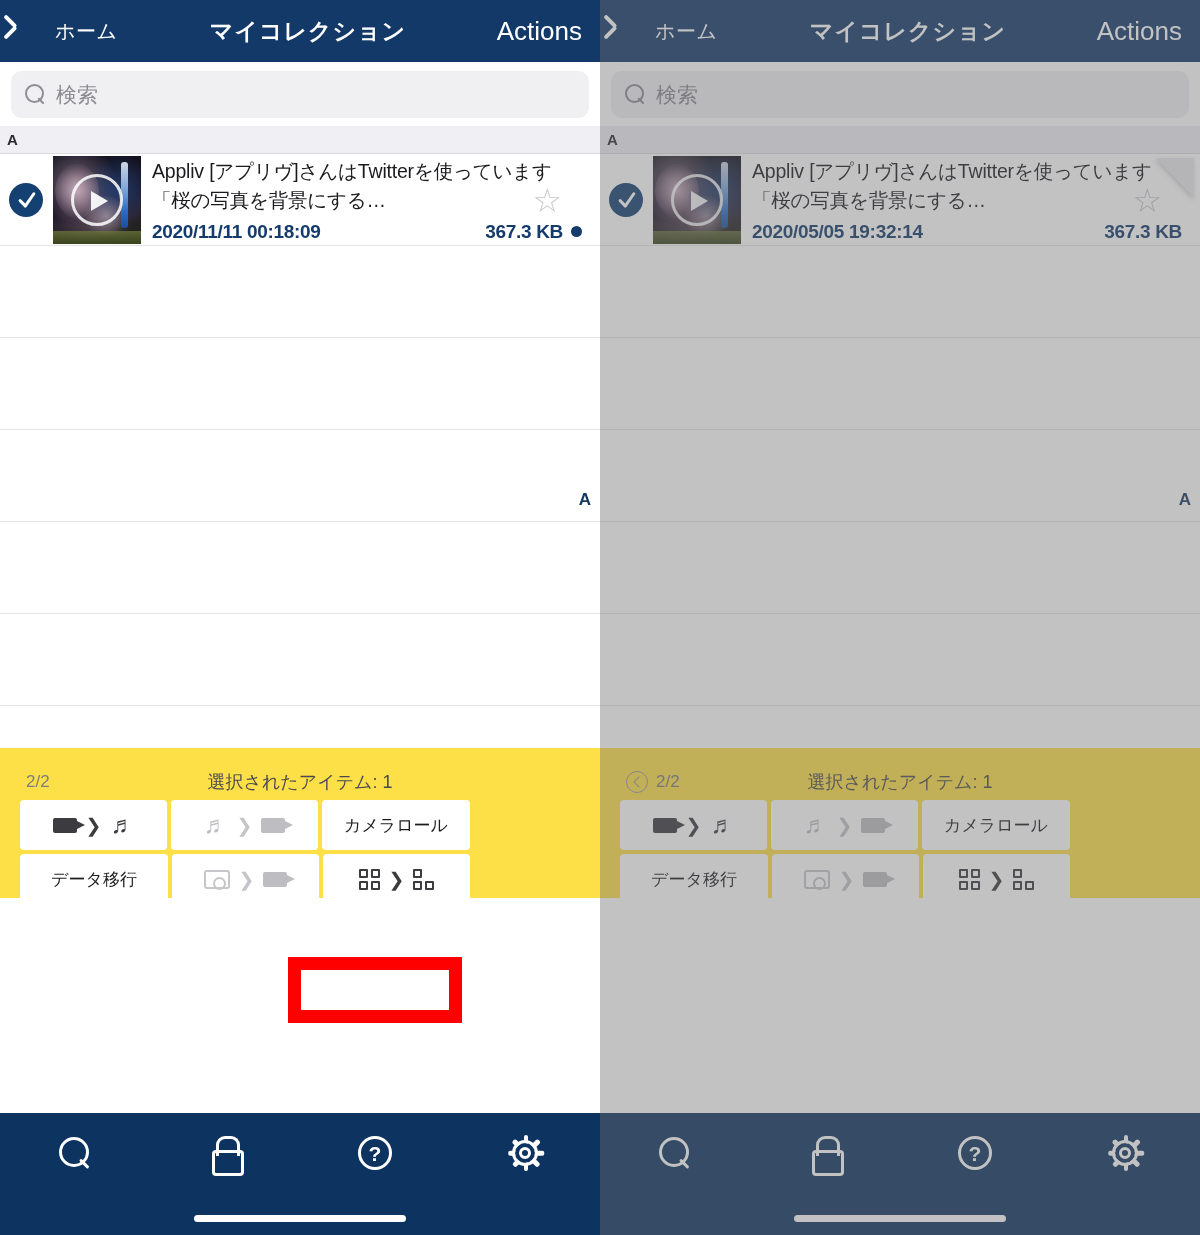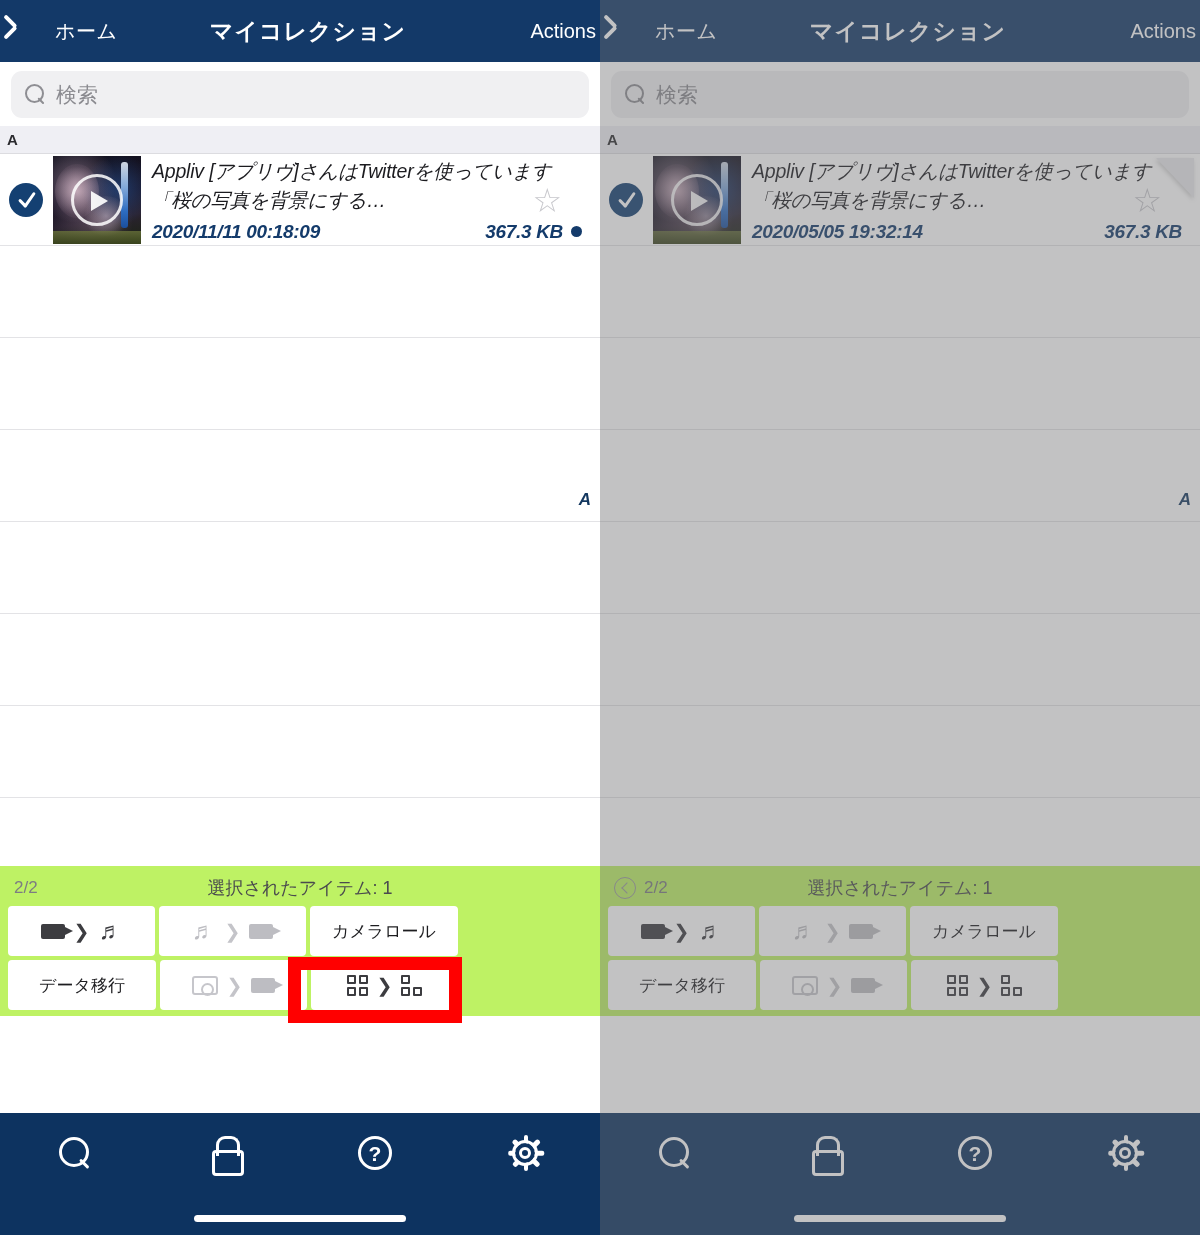--- a/index.html
+++ b/index.html
@@ -24,21 +24,21 @@
     background: #ffffff; border-radius: 2px;
   }
   .chev-back::before { top: 9px; transform: rotate(135deg); transform-origin: left center; }
   .chev-back::after  { top: 9px; transform: rotate(-135deg); transform-origin: left center; }
   .nav-back-label { font-size: 20px; letter-spacing: 0.5px; }
   .nav-title {
     position: absolute; left: 16px; right: 0; text-align: center;
     font-size: 23px; font-weight: bold; letter-spacing: 1px;
   }
   .nav-actions {
-    margin-left: auto; padding-right: 4px; font-size: 20px; position: relative; z-index: 2;
+    margin-left: auto; padding-right: 18px; font-size: 26px; position: relative; z-index: 2;
   }
 
   
   .searchwrap { background: #ffffff; padding: 9px 11px 8px 11px; }
   .searchbox {
     height: 47px; background: #f0f0f2; border-radius: 11px;
     display: flex; align-items: center; gap: 10px; padding: 0 14px;
   }
   .mag { width: 21px; height: 21px; position: relative; flex: none; }
   .mag::before {
@@ -52,21 +52,21 @@
   .search-placeholder { font-size: 21px; color: #8b8b90; }
 
   
   .section-head {
     height: 28px; background: #efeff4; border-bottom: 1px solid #dcdce0;
     display: flex; align-items: center; padding-left: 7px;
     font-size: 15px; color: #2b2b2e; font-weight: 600;
   }
 
   
-  .list { position: relative; background: #ffffff; height: 712px; font-style: italic; }
+  .list { position: relative; background: #ffffff; height: 594px; }
   .row { position: relative; height: 92px; border-bottom: 1px solid #e3e3e6; }
   .row.item { display: flex; align-items: center; padding: 0 0 0 9px; }
 
   .check {
     width: 34px; height: 34px; border-radius: 50%; background: #144072;
     flex: none; position: relative; margin-right: 10px;
   }
   .check::before, .check::after {
     content: ""; position: absolute; background: #ffffff; border-radius: 2px;
   }
@@ -129,21 +129,21 @@
     color: #13375f; font-weight: bold;
   }
 
   .corner-tri {
     position: absolute; right: 6px; top: 4px; width: 0; height: 0;
     border-top: 40px solid #e9e9ec; border-left: 38px solid transparent;
     filter: drop-shadow(-1px 2px 2px rgba(0,0,0,0.18));
   }
 
   
-  .toolbar { background: #bef264; height: 150px; padding: 4px; position: relative; }
+  .toolbar { background: #fde047; height: 150px; padding: 16px; position: relative; }
   .tb-status {
     height: 36px; display: flex; align-items: center; position: relative;
     padding-left: 10px; font-size: 17px; color: #7d7d82;
   }
   .tb-circleback {
     width: 22px; height: 22px; border-radius: 50%; border: 1.6px solid #9a9a9f;
     position: relative; flex: none; margin-right: 8px;
   }
   .tb-circleback::before {
     content: ""; position: absolute; left: 8px; top: 6px; width: 7px; height: 7px;

